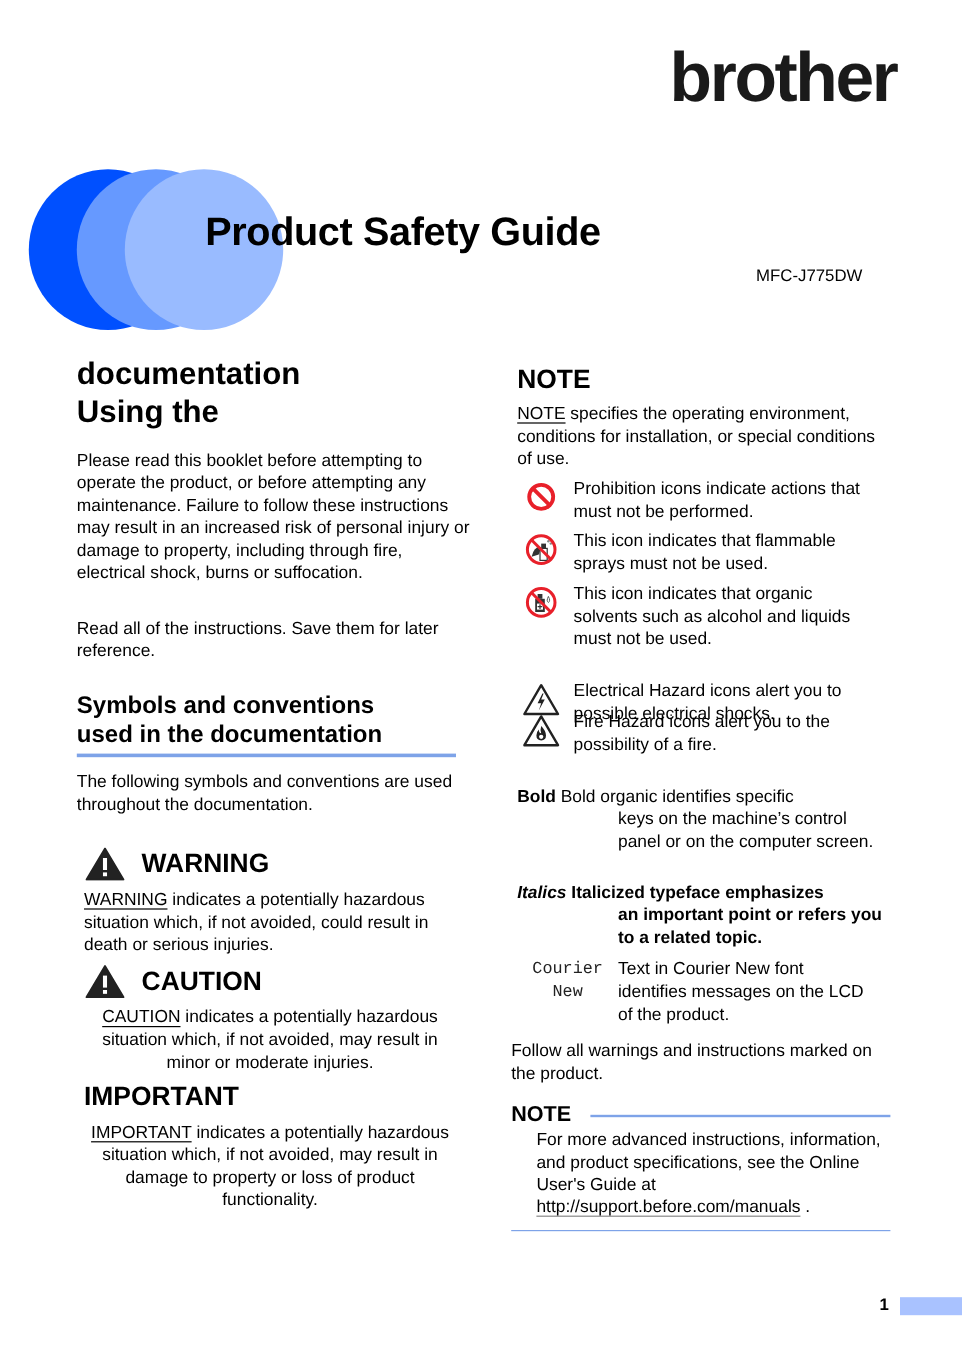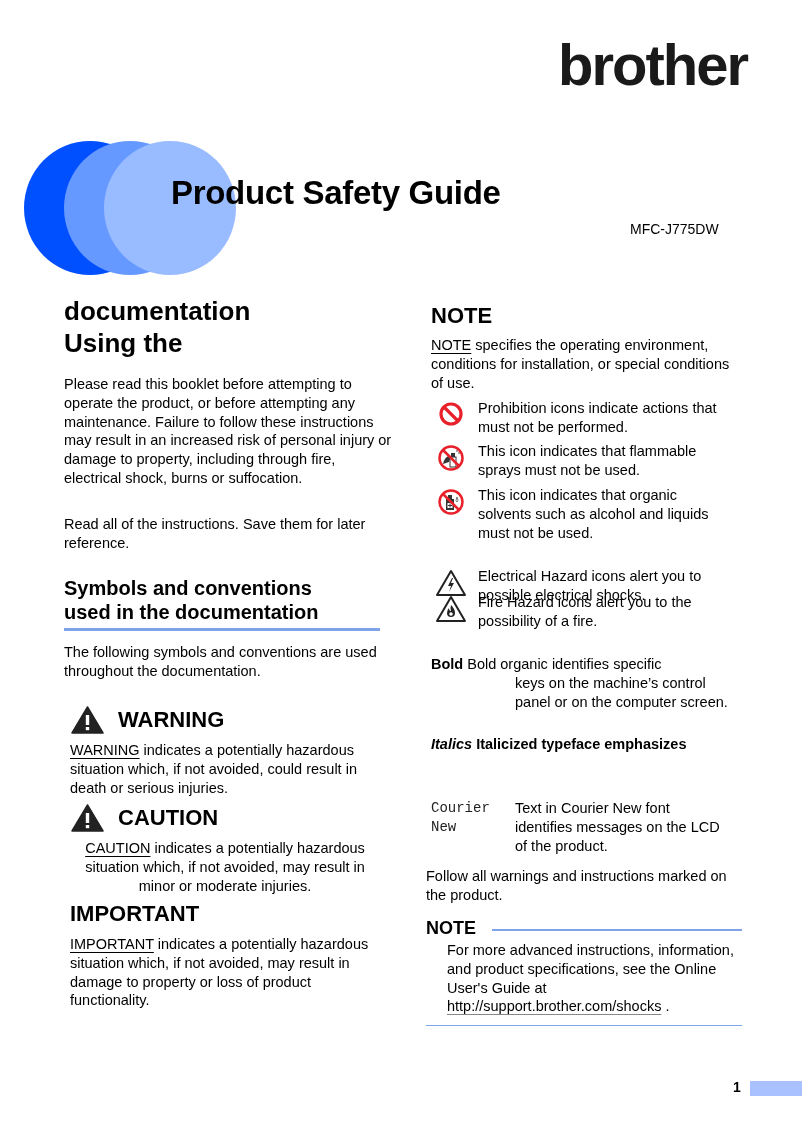--- a/index.html
+++ b/index.html
@@ -25,21 +25,21 @@
   .p3 { left: 64px; top: 643px; width: 320px; }
 
   .sig-head { font-size: 22px; font-weight: bold; display: flex; align-items: center; }
   .sig-head svg { margin-right: 14px; }
   .warn-head { left: 71px; top: 706px; }
   .caut-head { left: 71px; top: 804px; }
   .imp-head { left: 70px; top: 901px; }
   .u { text-decoration: underline; text-underline-offset: 3px; text-decoration-thickness: 1px; }
   .warn-p { left: 70px; top: 741px; width: 310px; }
   .caut-p { left: 70px; top: 839px; width: 310px; text-align: center; }
-  .imp-p { left: 70px; top: 935px; width: 310px; }
+  .imp-p { left: 70px; top: 935px; width: 310px; text-align: center; }
 
   .note-h { left: 431px; top: 303px; font-size: 22px; font-weight: bold; }
   .note-p { left: 431px; top: 336px; width: 310px; }
   .icon-row { display: flex; position: absolute; left: 431px; width: 300px; }
   .icon-row .ic { width: 40px; flex: 0 0 40px; margin-right: 7px; display: flex; justify-content: center; padding-top: 2px; }
   .icon-row .txt { width: 260px; }
 
   .conv { position: absolute; left: 431px; width: 310px; }
   .conv .indent { padding-left: 84px; }
   .mono { font-family: "Liberation Mono", monospace; font-size: 14px; color: #222; }
@@ -164,33 +164,34 @@
   </div>
   <div class="txt">Fire Hazard icons alert you to the possibility of a fire.</div>
 </div>
 
 <div class="conv body" style="top:655px;">
   <div><b>Bold</b> <span>Bold organic identifies specific</span></div>
   <div class="indent">keys on the machine’s control panel or on the computer screen.</div>
 </div>
 <div class="conv body" style="top:735px;font-weight:bold;">
   <div><i>Italics</i> <span>Italicized typeface emphasizes</span></div>
+  <div class="indent">an important point or refers you to a related topic.</div>
 </div>
 <div class="conv body" style="top:799px; display:flex;">
-  <div style="width:84px; flex:0 0 84px;" class="mono">
+  <div style="width:84px; flex:0 0 84px;text-align:center;" class="mono">
     <div>Courier</div>
     <div>New</div>
   </div>
   <div style="width:215px;">Text in Courier New font identifies messages on the LCD of the product.</div>
 </div>
 
 <div class="abs body follow">Follow all warnings and instructions marked on the product.</div>
 
 <div class="abs note2-h">NOTE</div>
 <div class="abs note2-rule"></div>
 <div class="abs body note2-p">
   <span>For more advanced instructions, information, and product specifications, see the Online User's Guide at</span>
-  <span class="link">http://support.brother.com/shocks</span><span> .</span>
+  <span class="link">http://support.before.com/manuals</span><span> .</span>
 </div>
 <div class="abs note2-bottom"></div>
 
 <div class="abs page-num">1</div>
 <div class="abs page-tab"></div>
 
 </body></html>

